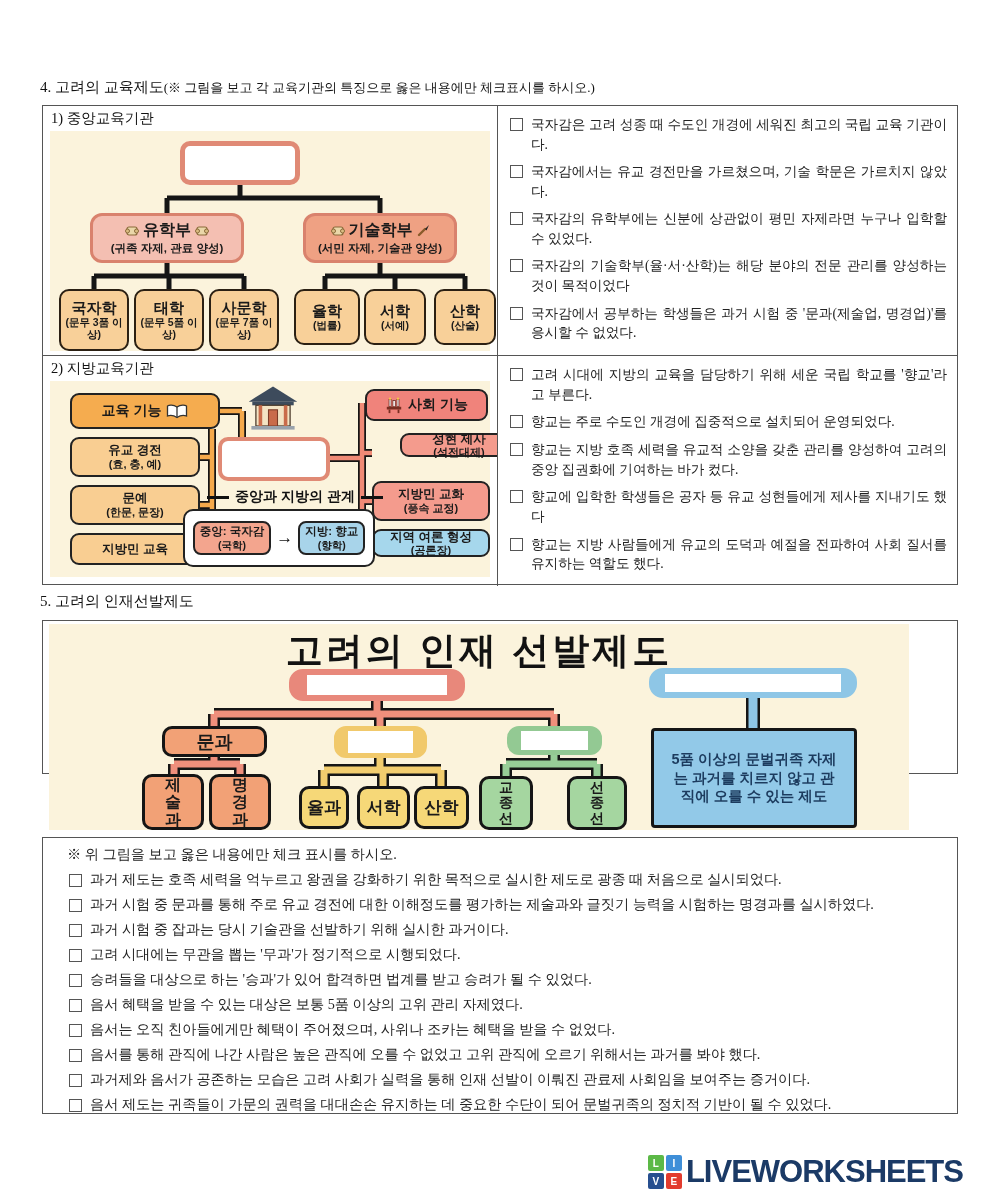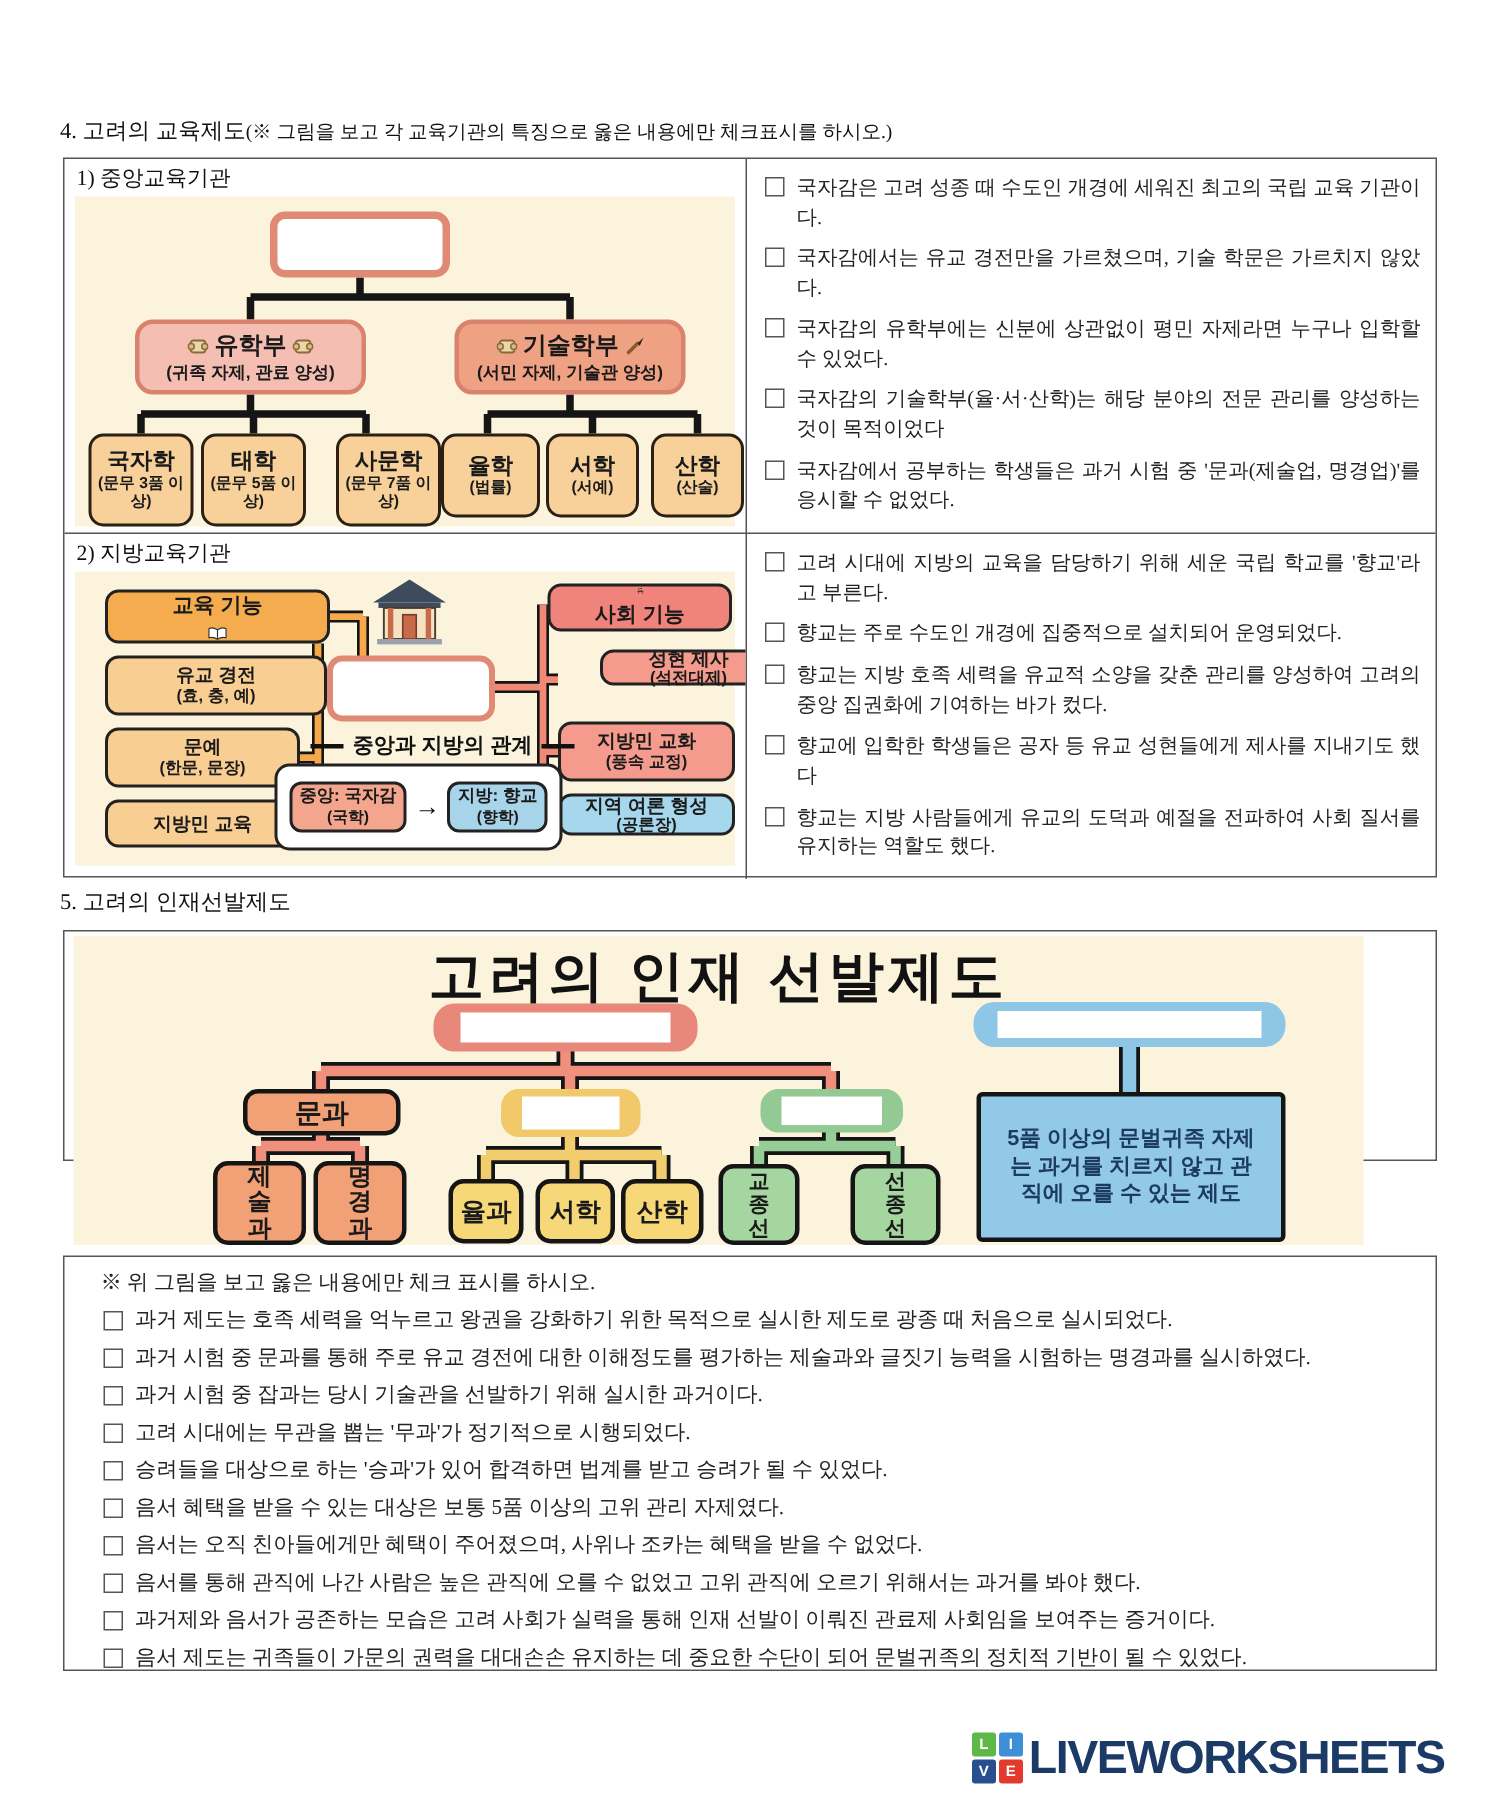--- a/index.html
+++ b/index.html
@@ -35,21 +35,21 @@
             border:5px solid #E08A75; border-radius:10px; }
   .d1-branch { border-radius:12px; border:3px solid #D9826D; }
   .d1-branch .t1 { font-size:16px; display:flex; align-items:center; gap:4px; }
   .d1-branch .t2 { font-size:11.5px; }
   .d1-leaf { background:#F8D099; border:2.5px solid #2b2013; border-radius:10px; padding:2px; }
   .d1-leaf .n { font-size:15px; line-height:1.1; }
   .d1-leaf .d { font-size:10.5px; line-height:1.15; }
 
   
   .diag2 { width:440px; height:196px; }
-  .d2-head { border:2.5px solid #222; border-radius:9px; font-size:14px; flex-direction:column; gap:5px; }
+  .d2-head { border:2.5px solid #222; border-radius:9px; font-size:14px; flex-direction:row; gap:5px; }
   .d2-sub { border:2px solid #222; border-radius:9px; }
   .d2-sub .l1 { font-size:12.5px; line-height:1.15; }
   .d2-sub .l2 { font-size:11px; line-height:1.15; }
   .d2-center { left:168px; top:56px; width:112px; height:44px; background:#fff;
                border:4px solid #E08A75; border-radius:10px; }
   .rel-title { left:120px; top:108px; width:250px; height:16px; display:flex; align-items:center;
                justify-content:center; gap:6px; font-weight:700; font-size:14px; color:#111;
                font-family:"Liberation Sans", sans-serif; }
   .rel-title .bar { height:3px; background:#111; flex:0 0 22px; }
   .rel-box { left:133px; top:128px; width:192px; height:58px; background:#fff; border:2.5px solid #222;
@@ -141,21 +141,21 @@
         </div>
 
         <div class="dbox d1-leaf" style="left:9px; top:158px; width:70px; height:62px;">
           <div class="n">국자학</div>
           <div class="d">(문무 3품 이상)</div>
         </div>
         <div class="dbox d1-leaf" style="left:84px; top:158px; width:70px; height:62px;">
           <div class="n">태학</div>
           <div class="d">(문무 5품 이상)</div>
         </div>
-        <div class="dbox d1-leaf" style="left:174px; top:158px; width:70px; height:62px;">
+        <div class="dbox d1-leaf" style="left:159px; top:158px; width:70px; height:62px;">
           <div class="n">사문학</div>
           <div class="d">(문무 7품 이상)</div>
         </div>
         <div class="dbox d1-leaf" style="left:244px; top:158px; width:66px; height:56px;">
           <div class="n">율학</div>
           <div class="d">(법률)</div>
         </div>
         <div class="dbox d1-leaf" style="left:314px; top:158px; width:62px; height:56px;">
           <div class="n">서학</div>
           <div class="d">(서예)</div>
@@ -200,21 +200,21 @@
           <path d="M280 77 H312 M312 22 V168 M312 72 H322 M312 120 H322 M312 168 H322" stroke="#F08A76" stroke-width="4.5" fill="none"></path>
         </svg>
 
         <div class="dbox d2-head" style="left:20px; top:12px; width:150px; height:36px; background:#F5AC4F;">
           <span>교육 기능</span>
           <svg width="22" height="15" viewBox="0 0 22 15">
               <path d="M11 3 C7 0.5 3 1 1.5 2 V12 C4.5 11 8 11.5 11 13.5 C14 11.5 17.5 11 20.5 12 V2 C19 1 15 0.5 11 3 Z" fill="#fff" stroke="#333" stroke-width="1.3"></path>
               <path d="M11 3 V13.5" stroke="#333" stroke-width="1.3"></path>
             </svg>
         </div>
-        <div class="dbox d2-sub" style="left:20px; top:56px; width:148px; height:40px; background:#F9CE92;">
+        <div class="dbox d2-sub" style="left:20px; top:56px; width:130px; height:40px; background:#F9CE92;">
           <div class="l1">유교 경전</div>
           <div class="l2">(효, 충, 예)</div>
         </div>
         <div class="dbox d2-sub" style="left:20px; top:104px; width:130px; height:40px; background:#F9CE92;">
           <div class="l1">문예</div>
           <div class="l2">(한문, 문장)</div>
         </div>
         <div class="dbox d2-sub" style="left:20px; top:152px; width:130px; height:32px; background:#F9CE92;">
           <div class="l1">지방민 교육</div>
         </div>

